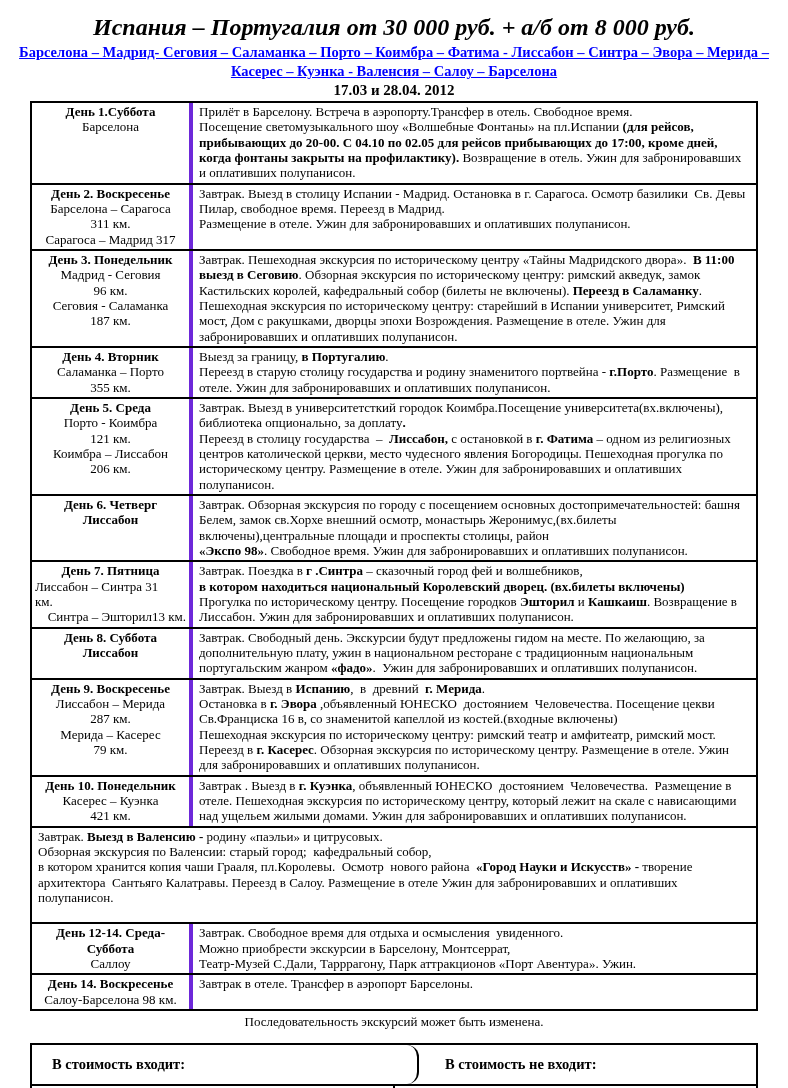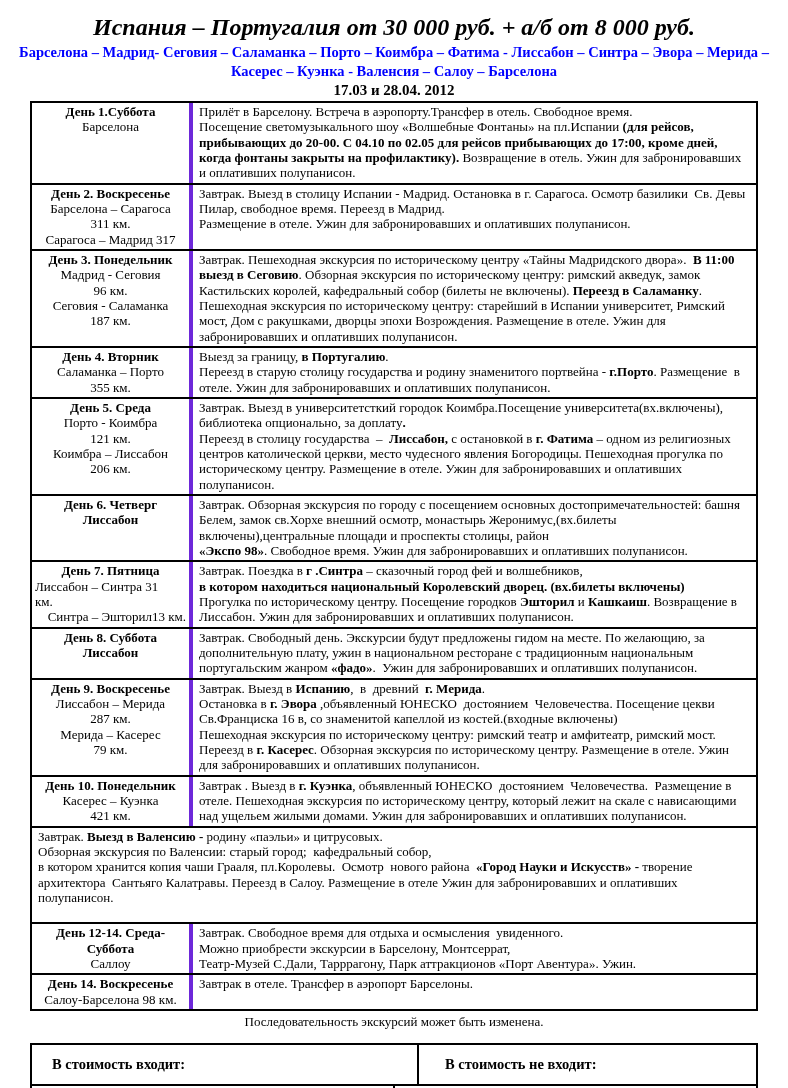--- a/index.html
+++ b/index.html
@@ -34,32 +34,32 @@
   }
   .cell-right span { white-space: pre-wrap; }
   .b { font-weight: bold; }
 
   .footer-note { text-align: center; font-size: 13px; margin: 3px 0 0; }
 
   .ptable { margin: 13px 30px 0; border: 2px solid #000; }
   .phead { display: flex; border-bottom: 2px solid #000; }
   .phead .pcol-l, .pbody .pcol-l { width: 361px; flex: 0 0 361px; border-right: 2px solid #000; }
   .phead .pcol-r, .pbody .pcol-r { flex: 1; }
-  .phead div.hd-l { padding: 11px 4px 11px 20px; font-weight: bold; font-size: 14.5px; }
+  .phead div.hd-l { padding: 11px 4px 11px 20px; font-weight: bold; font-size: 14.5px; border-radius: 12px; }
   .phead div.hd-r { padding: 11px 4px 11px 26px; font-weight: bold; font-size: 14.5px; }
   .pbody { display: flex; }
   .pbody .pcol-l { padding: 7px 0 9px; }
   .pbody .pcol-r { padding: 7px 0 9px; }
 </style>
 </head>
 <body>
 
 <div class="page">
   <div class="title">Испания – Португалия от 30 000 руб. + а/б от 8 000 руб.</div>
-  <div class="route" style="color: rgb(0, 0, 255);">Барселона – Мадрид- Сеговия – Саламанка – Порто – Коимбра – Фатима - Лиссабон – Синтра – Эвора – Мерида – Касерес – Куэнка -  Валенсия – Салоу – Барселона</div>
+  <div class="route" style="color: rgb(0, 0, 255); text-decoration: underline;">Барселона – Мадрид- Сеговия – Саламанка – Порто – Коимбра – Фатима - Лиссабон – Синтра – Эвора – Мерида – Касерес – Куэнка -  Валенсия – Салоу – Барселона</div>
   <div class="dates">17.03 и 28.04. 2012</div>
 
   <div class="itable">
       <div class="irow">
         <div class="cell-left">
           <div class="b">День 1.Суббота</div>
           <div>Барселона</div>
         </div>
         <div class="cell-right"><span>Прилёт в Барселону. Встреча в аэропорту.Трансфер в отель. Свободное время.
 Посещение светомузыкального шоу «Волшебные Фонтаны» на пл.Испании </span><span class="b">(для рейсов, прибывающих до 20-00. С 04.10 по 02.05 для рейсов прибывающих до 17:00, кроме дней, когда фонтаны закрыты на профилактику).</span><span> Возвращение в отель. Ужин для забронировавших и оплативших полупанисон.</span></div>

